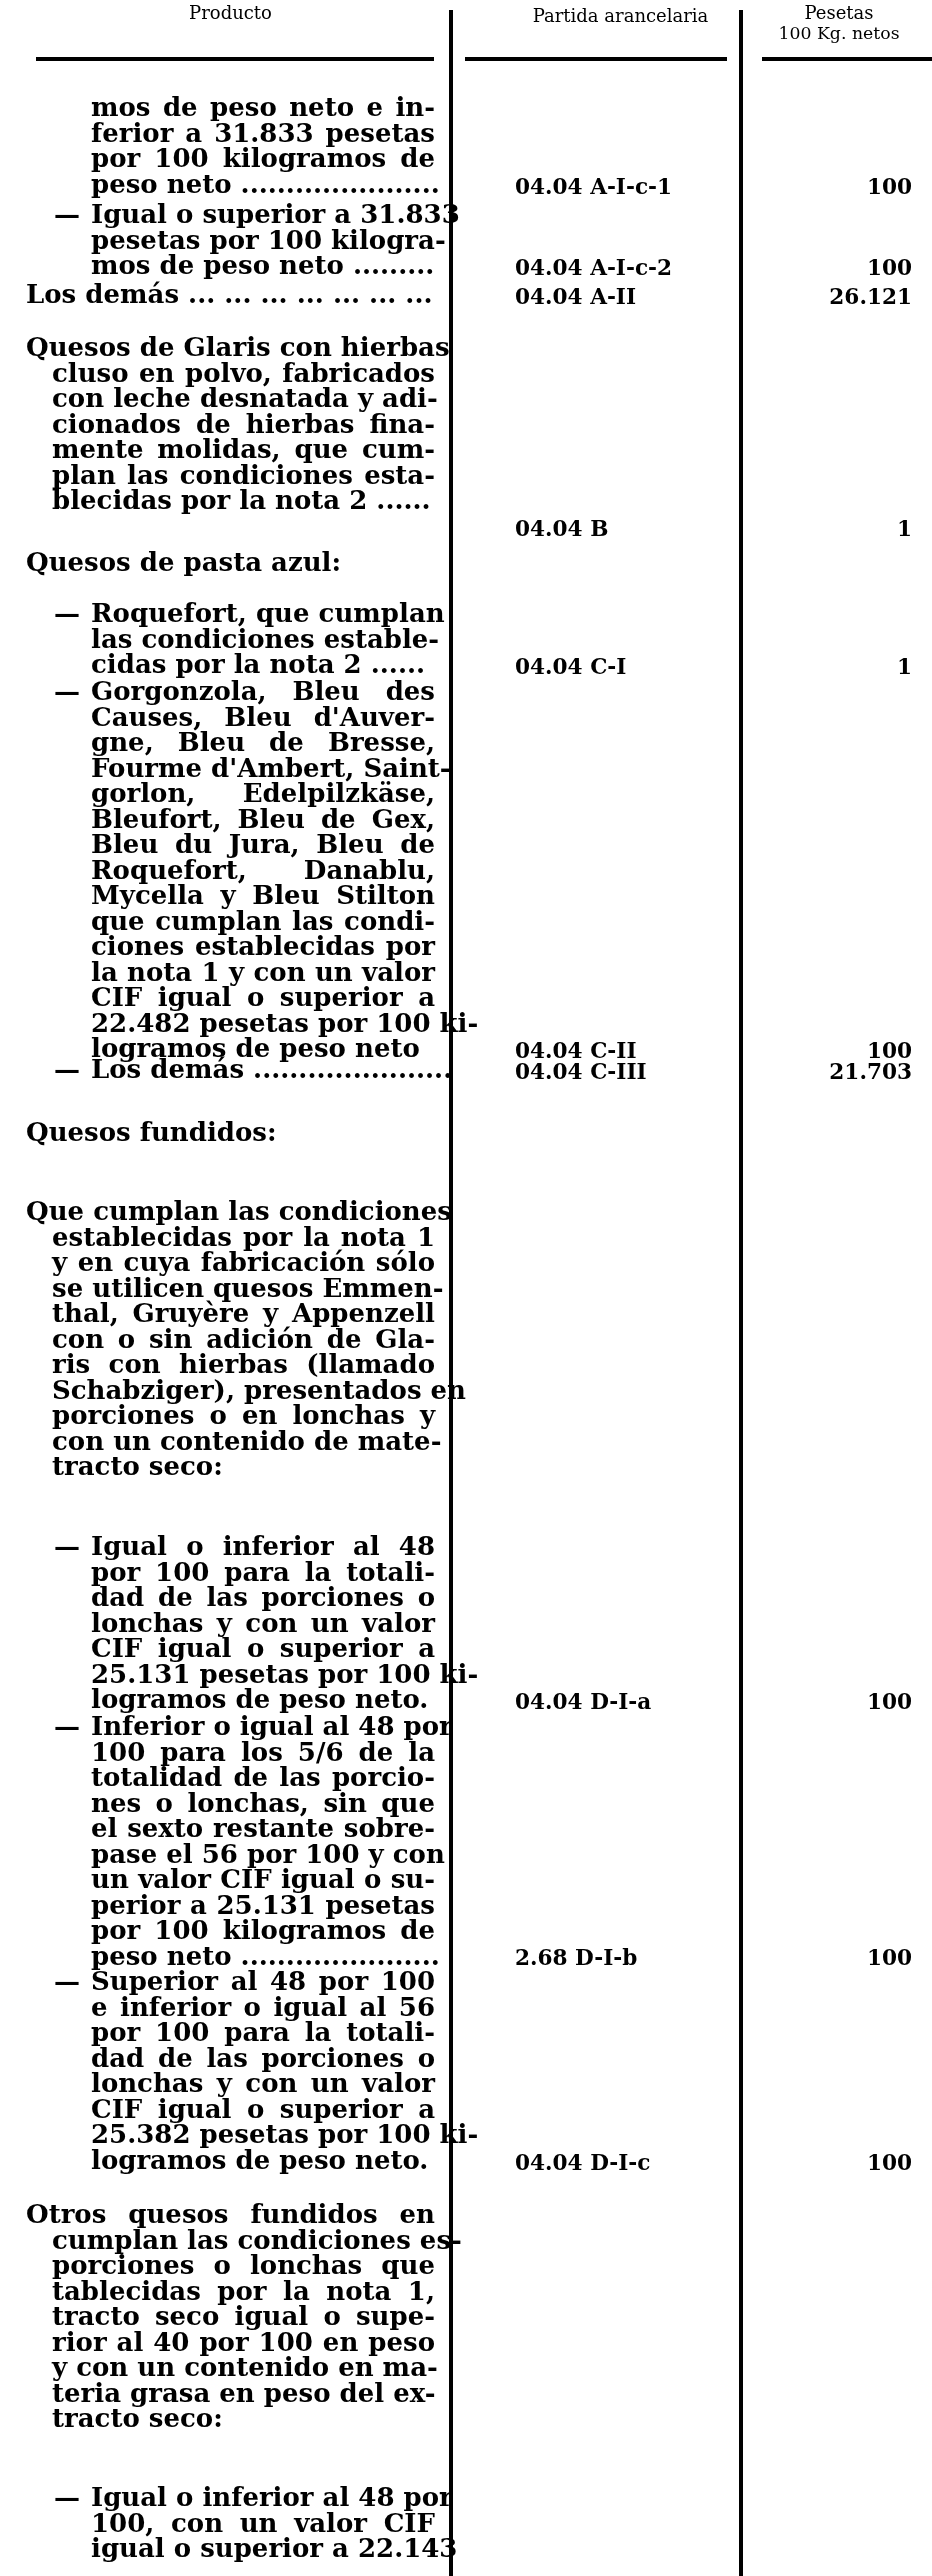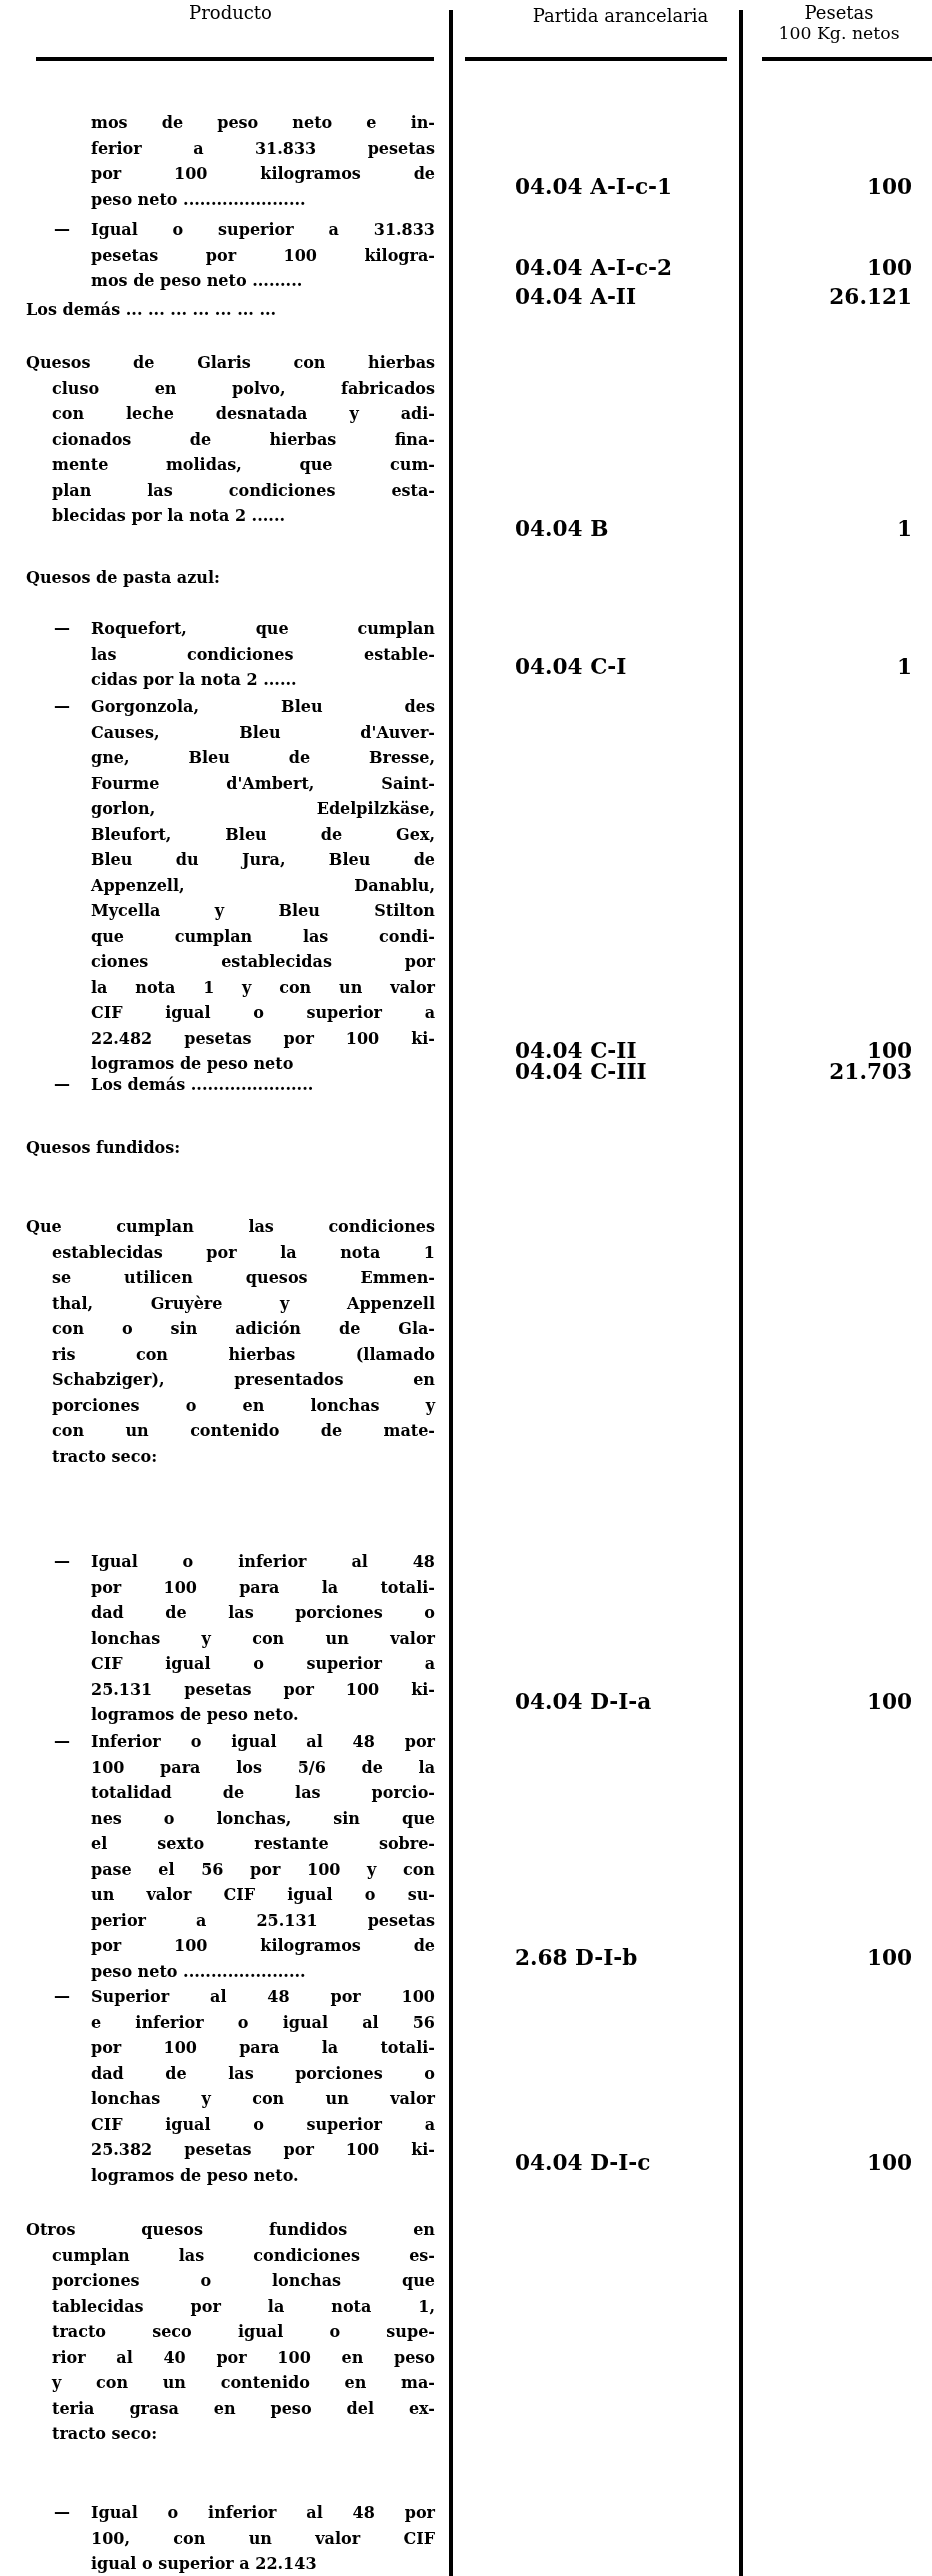--- a/index.html
+++ b/index.html
@@ -4,21 +4,21 @@
 <style>
   html, body { margin: 0; padding: 0; background: #ffffff; }
   body {
     width: 933px; height: 2576px; position: relative; overflow: hidden;
     font-family: "DejaVu Serif", "Liberation Serif", serif;
     color: #000;
   }
   .vline { position: absolute; top: 10.4px; bottom: 0; width: 3.5px; background: #000; }
   .hdr { position: absolute; text-align: center; font-family: "DejaVu Serif", serif; font-size: 18px; line-height: 21px; }
   .hrule { position: absolute; top: 57px; height: 3.5px; background: #000; }
-  .col-prod { position: absolute; left: 26px; width: 409px; font-size: 16px; line-height: 25.5px; font-weight: bold; margin-top: 15px; }
+  .col-prod { position: absolute; left: 26px; width: 409px; font-size: 26px; line-height: 25.5px; font-weight: bold; }
   .p { position: absolute; left: 26px; width: 409px; text-align: justify; }
   .line { display: block; white-space: nowrap; text-align: justify; text-align-last: justify; height: 25.5px; }
   .line.last { text-align-last: left; }
   .dash { position: absolute; left: 54px; font-weight: bold; }
   .code { position: absolute; left: 515px; font-size: 21.6px; font-weight: bold; white-space: nowrap; }
   .val { position: absolute; right: 21px; font-size: 21.6px; font-weight: bold; text-align: right; }
 </style>
 </head>
 <body>
 
@@ -79,21 +79,21 @@
     <div class="code" style="top: 654px;">04.04 C-I</div>
     <div class="val" style="top: 654px;">1</div>
     <div class="p col-prod" style="top: 679px; left: 91px; width: 344px;">
       <span class="line">Gorgonzola, Bleu des</span>
       <span class="line">Causes, Bleu d'Auver-</span>
       <span class="line">gne, Bleu de Bresse,</span>
       <span class="line">Fourme d'Ambert, Saint-</span>
       <span class="line">gorlon, Edelpilzkäse,</span>
       <span class="line">Bleufort, Bleu de Gex,</span>
       <span class="line">Bleu du Jura, Bleu de</span>
-      <span class="line">Appenzell, Danablu,</span>
+      <span class="line">Roquefort, Danablu,</span>
       <span class="line">Mycella y Bleu Stilton</span>
       <span class="line">que cumplan las condi-</span>
       <span class="line">ciones establecidas por</span>
       <span class="line">la nota 1 y con un valor</span>
       <span class="line">CIF igual o superior a</span>
       <span class="line">22.482 pesetas por 100 ki-</span>
       <span class="line last">logramos de peso neto</span>
     </div>
     <span class="dash col-prod" style="top: 679px; left: 54px; width: auto;">—</span>
     <div class="code" style="top: 1038px;">04.04 C-II</div>
@@ -103,20 +103,21 @@
     </div>
     <span class="dash col-prod" style="top: 1057px; left: 54px; width: auto;">—</span>
     <div class="code" style="top: 1059px;">04.04 C-III</div>
     <div class="val" style="top: 1059px;">21.703</div>
     <div class="p col-prod" style="top: 1120px; left: 26px; width: 409px;">
       <span class="line last">Quesos fundidos:</span>
     </div>
     <div class="p col-prod" style="top: 1199px; left: 26px; width: 409px;">
       <span class="line">Que cumplan las condiciones</span>
       <span class="line" style="padding-left: 26px;">establecidas por la nota 1</span>
+      <span class="line" style="padding-left: 26px;">y en cuya fabricación sólo</span>
       <span class="line" style="padding-left: 26px;">se utilicen quesos Emmen-</span>
       <span class="line" style="padding-left: 26px;">thal, Gruyère y Appenzell</span>
       <span class="line" style="padding-left: 26px;">con o sin adición de Gla-</span>
       <span class="line" style="padding-left: 26px;">ris con hierbas (llamado</span>
       <span class="line" style="padding-left: 26px;">Schabziger), presentados en</span>
       <span class="line" style="padding-left: 26px;">porciones o en lonchas y</span>
       <span class="line" style="padding-left: 26px;">con un contenido de mate-</span>
       <span class="line last" style="padding-left: 26px;">tracto seco:</span>
     </div>
     <div class="p col-prod" style="top: 1534px; left: 91px; width: 344px;">

